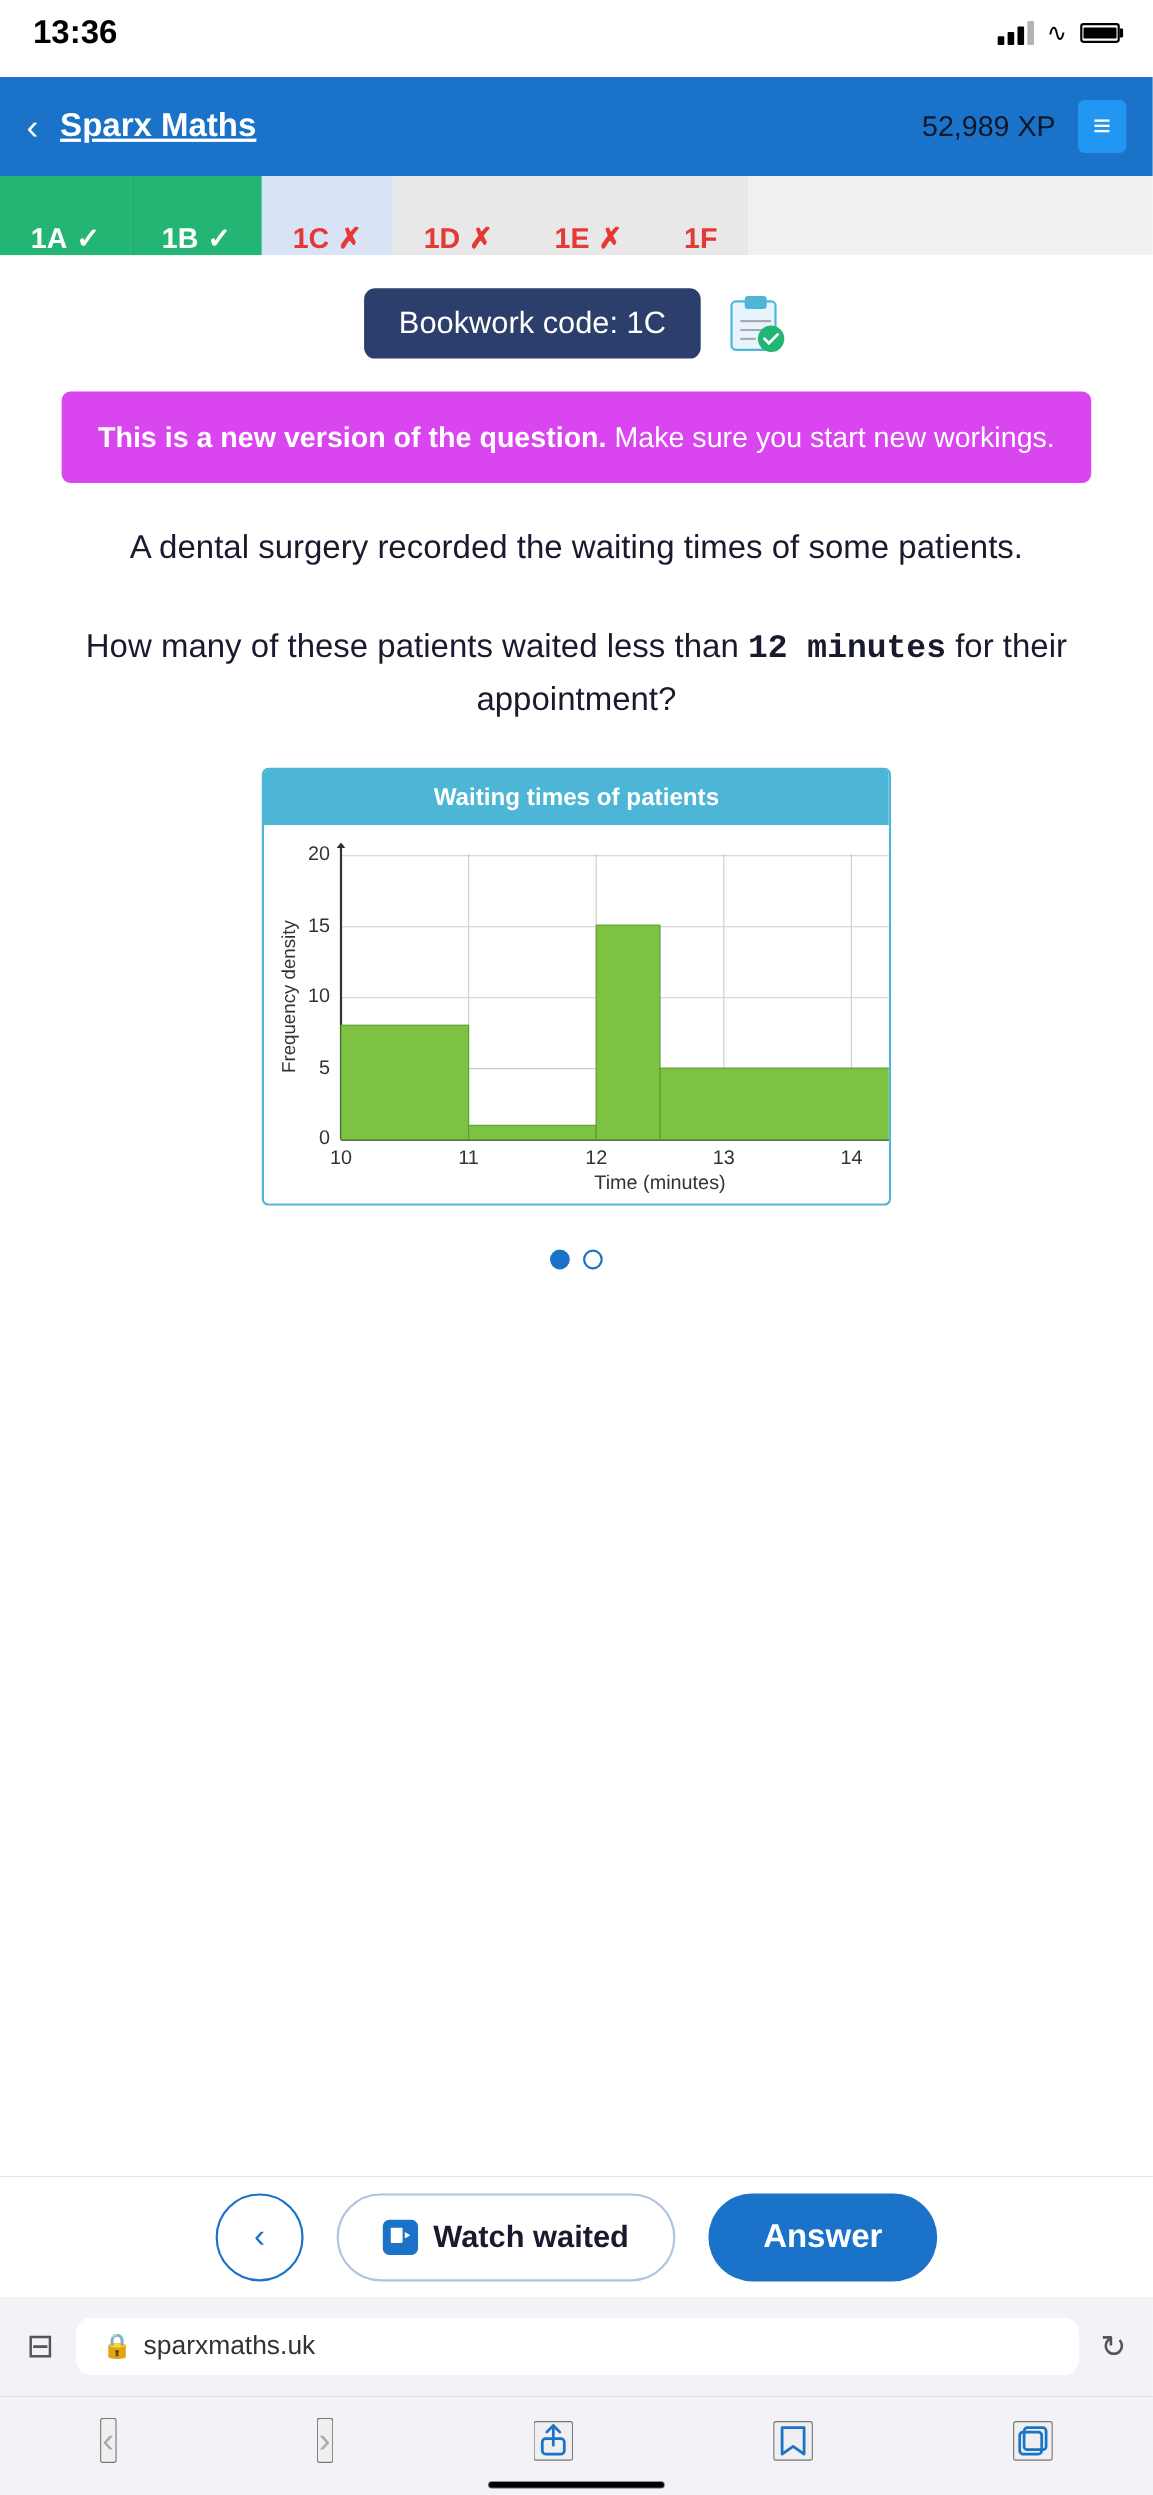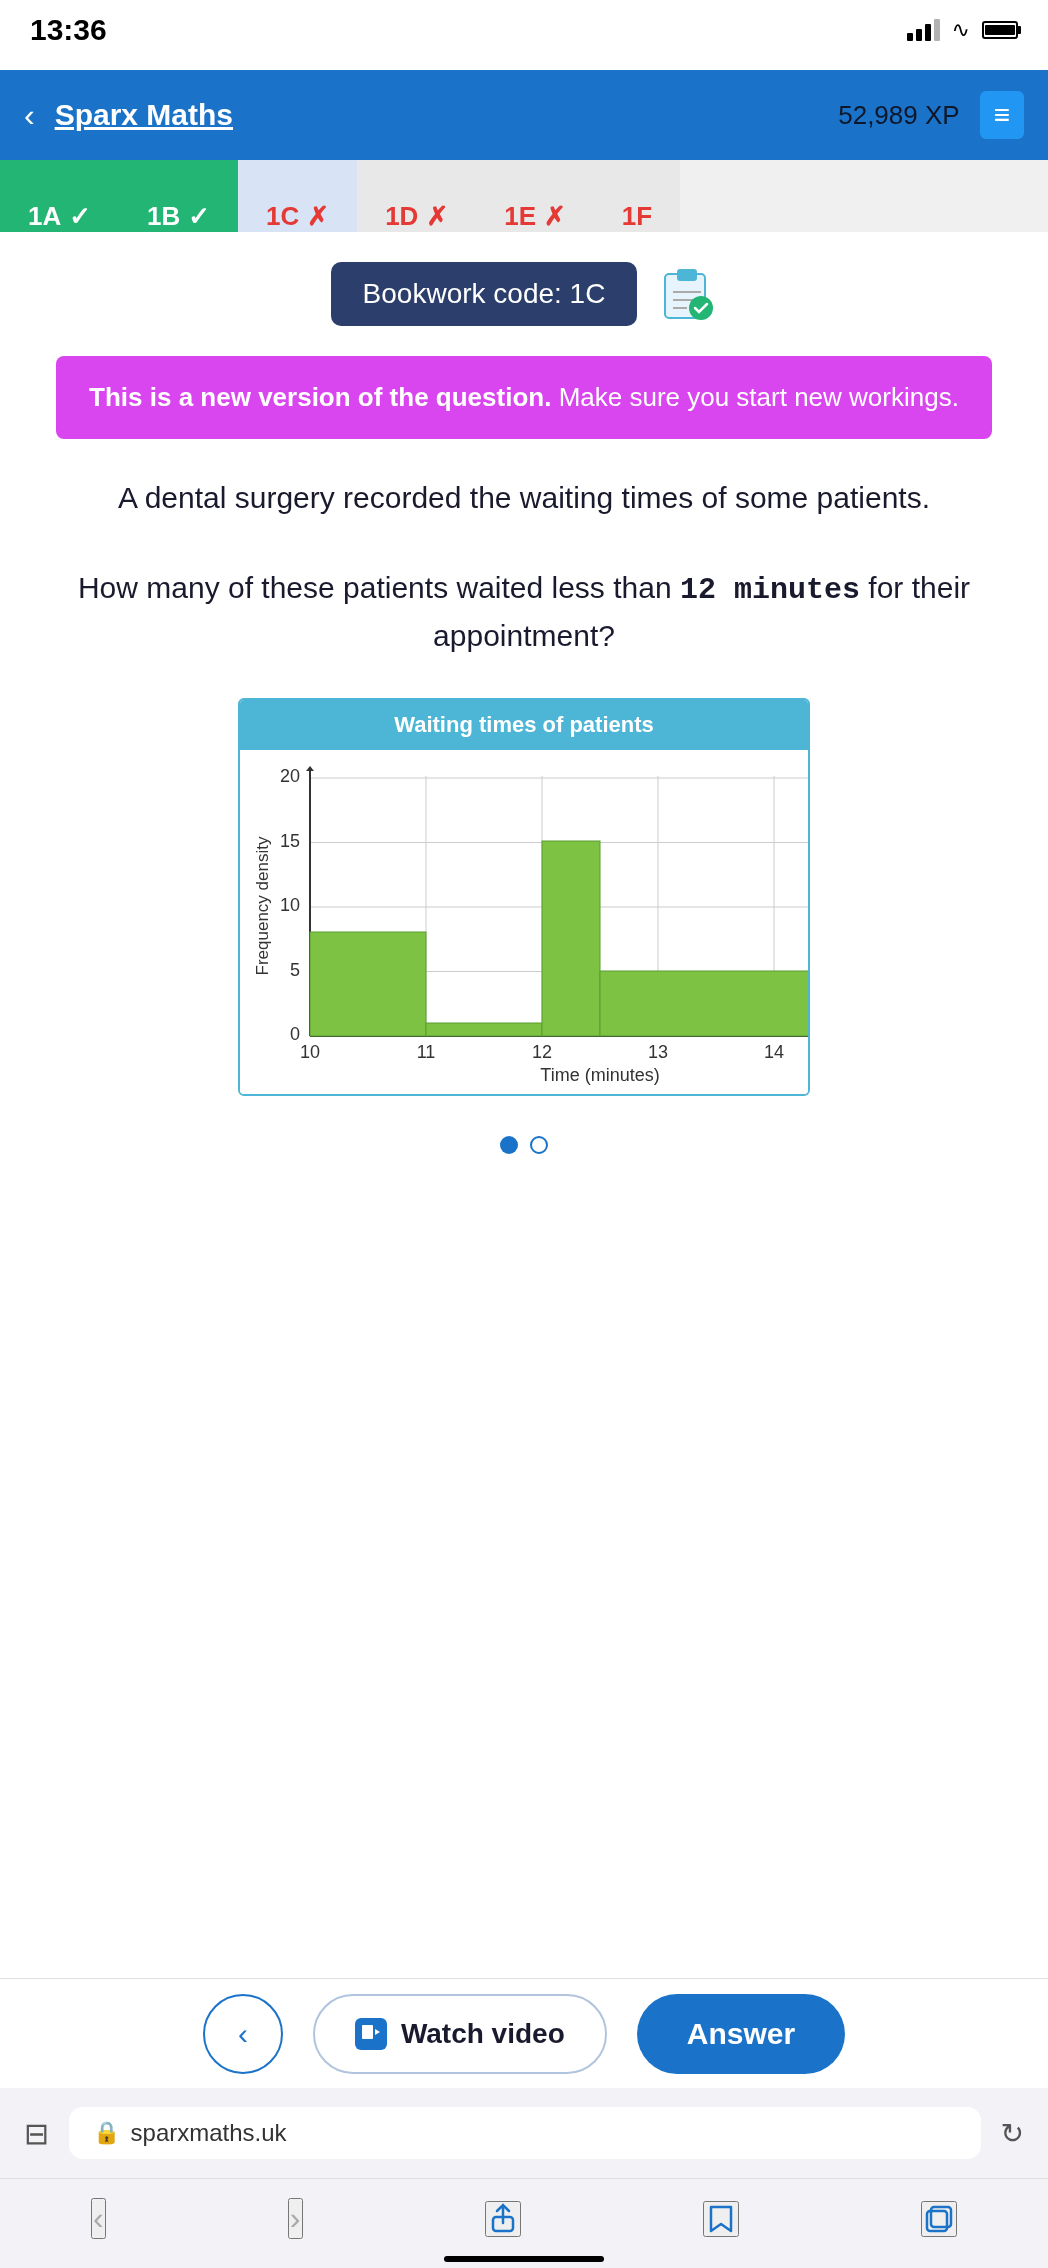--- a/index.html
+++ b/index.html
@@ -538,21 +538,21 @@
   <button class="btn-back-round">
     <span>‹</span>
   </button>
   <button class="btn-watch">
     <div class="btn-watch-icon">
       <svg width="18" height="18" viewBox="0 0 18 18">
         <rect x="0" y="0" width="11" height="14" rx="1" fill="white"></rect>
         <polygon points="13,4 18,7 13,10" fill="white"></polygon>
       </svg>
     </div>
-    <span>Watch video</span>
+    <span>Watch waited</span>
   </button>
   <button class="btn-answer">
     <span>Answer</span>
   </button>
 </div>
 
 <div class="browser-bar">
   <span class="browser-tabs-icon">⊟</span>
   <div class="browser-url-bar">
     <span class="lock-icon">🔒</span>

